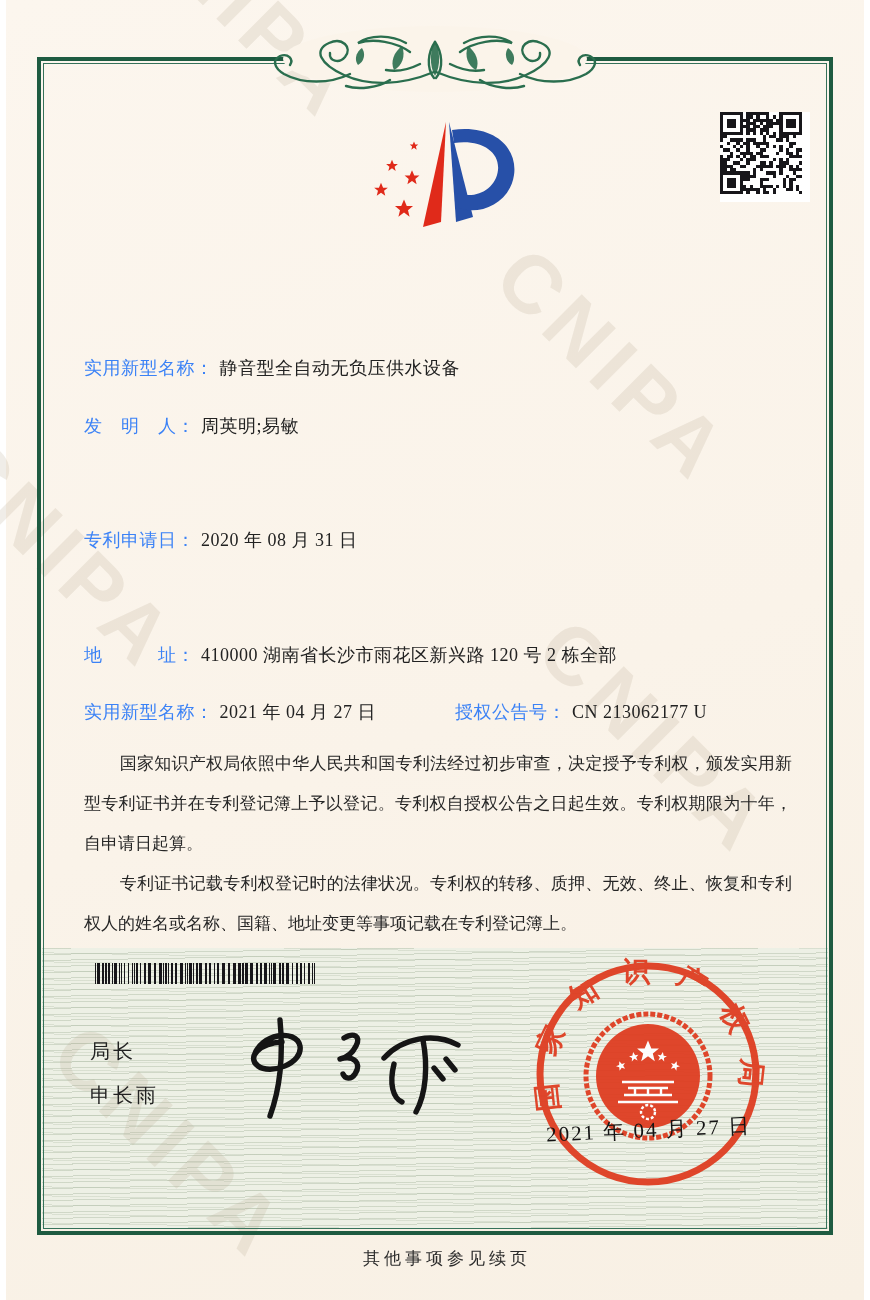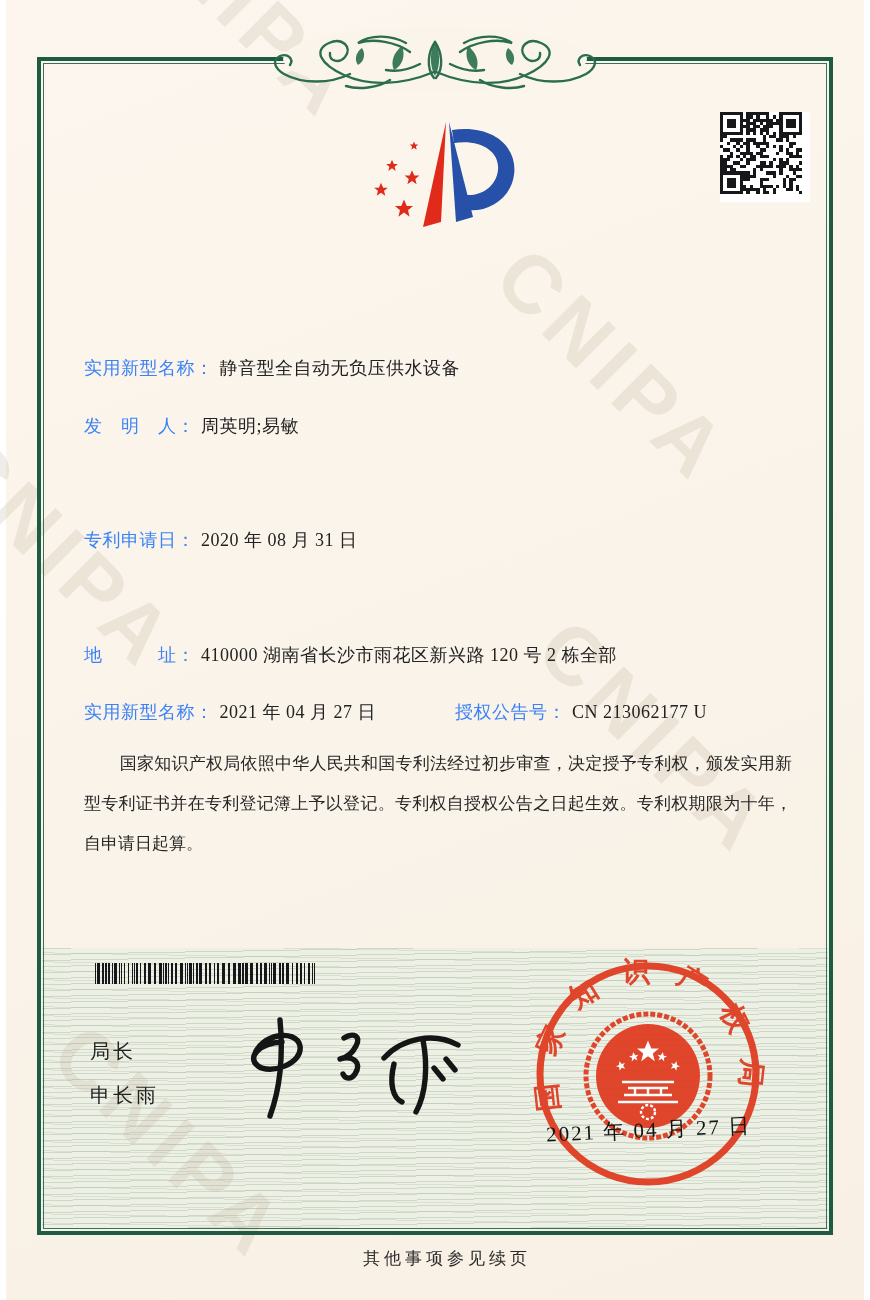--- a/index.html
+++ b/index.html
@@ -805,20 +805,21 @@
   </div>
   <div class="content frow" style="top:700px">
     <span class="lab">实用新型名称：</span><span class="val">2021 年 04 月 27 日</span>
     <span id="grant-right">
       <span class="lab">授权公告号：</span><span class="val">CN 213062177 U</span>
     </span>
   </div>
 
   <div class="content" id="body">
     <p>国家知识产权局依照中华人民共和国专利法经过初步审查，决定授予专利权，颁发实用新型专利证书并在专利登记簿上予以登记。专利权自授权公告之日起生效。专利权期限为十年，自申请日起算。</p>
+    <p>专利证书记载专利权登记时的法律状况。专利权的转移、质押、无效、终止、恢复和专利权人的姓名或名称、国籍、地址变更等事项记载在专利登记簿上。</p>
   </div>
 
   <div class="content" id="barcode">
       <div style="width: 1px; background: rgb(23, 22, 26); margin-right: 1px;"></div>
       <div style="width: 3px; background: rgb(23, 22, 26); margin-right: 2px;"></div>
       <div style="width: 2px; background: rgb(23, 22, 26); margin-right: 1px;"></div>
       <div style="width: 2px; background: rgb(23, 22, 26); margin-right: 1px;"></div>
       <div style="width: 2px; background: rgb(23, 22, 26); margin-right: 2px;"></div>
       <div style="width: 1px; background: rgb(23, 22, 26); margin-right: 1px;"></div>
       <div style="width: 3px; background: rgb(23, 22, 26); margin-right: 2px;"></div>

